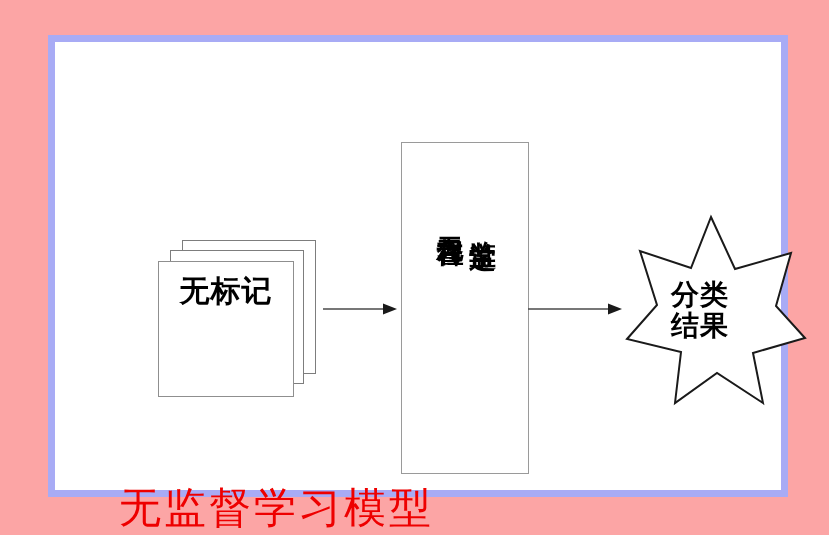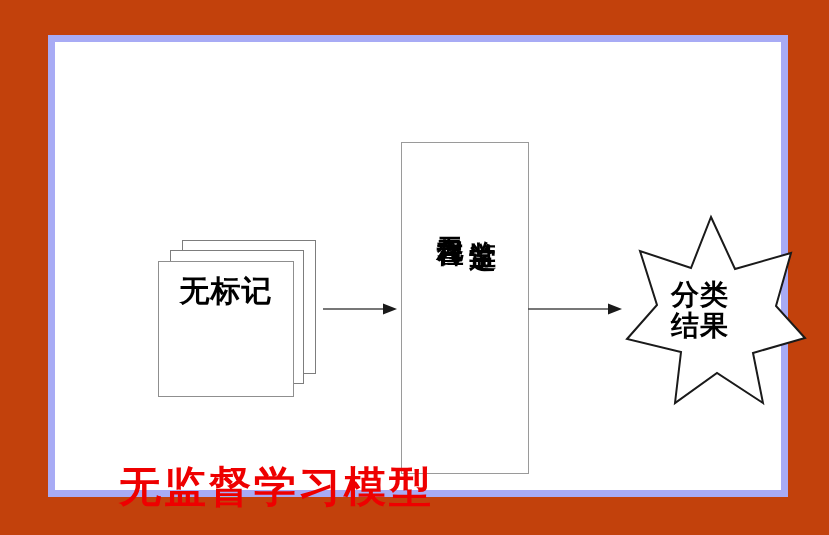--- a/index.html
+++ b/index.html
@@ -11,21 +11,21 @@
     width: 829px;
     height: 535px;
     font-family: "DejaVu Sans", sans-serif;
     overflow: hidden;
   }
 
   #canvas {
     position: relative;
     width: 829px;
     height: 535px;
-    background: #c2410c;
+    background: #fca5a5;
   }
 
   
   #diagram-frame {
     position: absolute;
     left: 48px;
     top: 35px;
     width: 726px;
     height: 448px;
     border: 7px solid #a8abf5;
@@ -180,24 +180,24 @@
     padding-top: 2px;
   }
   #star-label .star-line {
     white-space: nowrap;
   }
 
   
   #caption {
     position: absolute;
     left: 64px;
-    top: 422px;
+    top: 443px;
     font-family: "DejaVu Serif", serif;
     font-size: 42px;
-    font-weight: bold;
+    font-weight: normal;
     color: #ee0000;
     letter-spacing: 3px;
     white-space: nowrap;
     line-height: 1.1;
   }
 </style>
 </head>
 <body>
 
 <div id="canvas">

